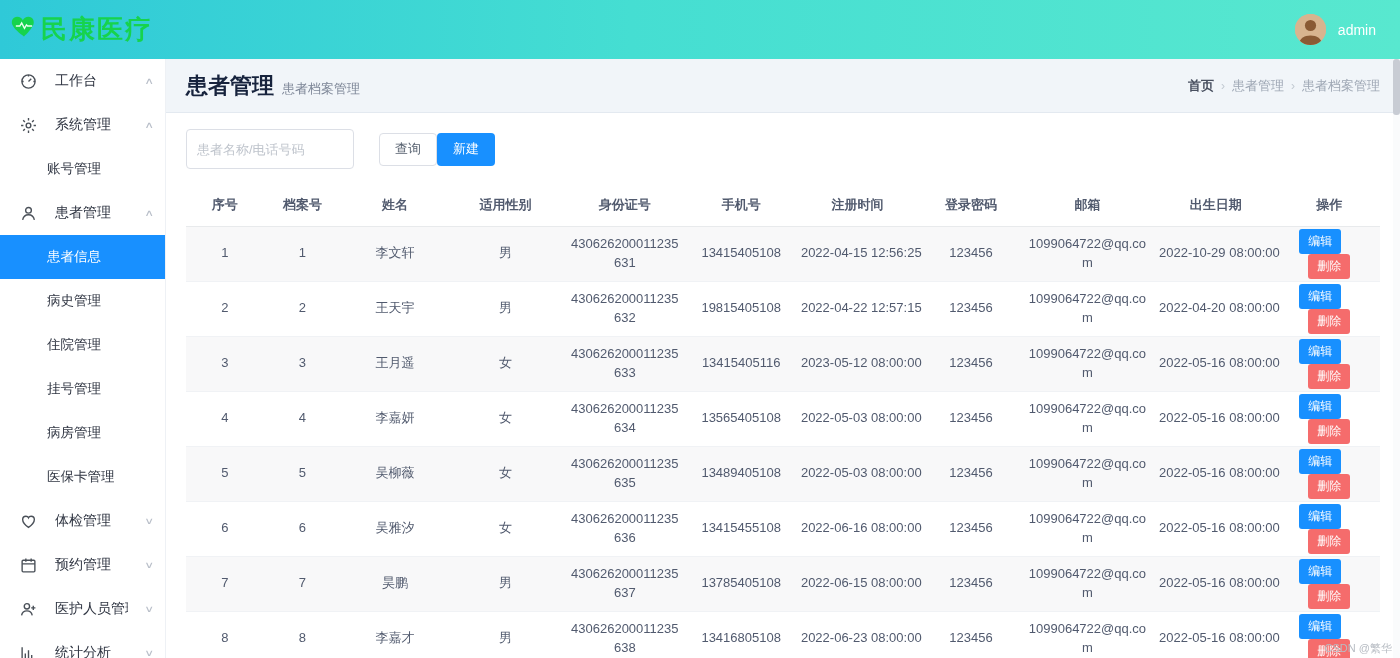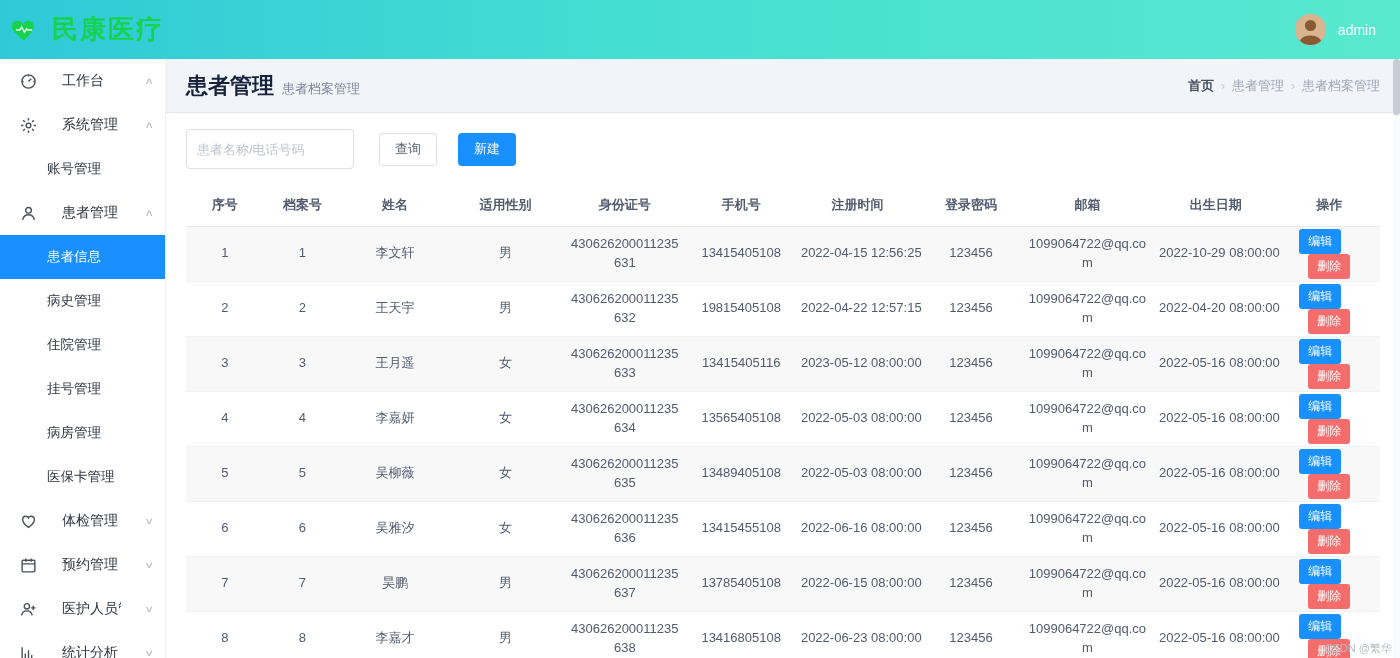--- a/index.html
+++ b/index.html
@@ -2,30 +2,30 @@
 <html style="--accent: #1890ff; --danger: #f56c6c; --logo-green: #16d34d; --grad1: #2fc9d8; --grad2: #58e8cf;"><head>
 <meta charset="utf-8">
 <style>
   *{box-sizing:border-box;margin:0;padding:0}
   html,body{width:1400px;height:658px;overflow:hidden}
   body{font-family:"Liberation Sans","DejaVu Sans",sans-serif;background:#fff;position:relative}
 
   .topbar{position:absolute;top:0;left:0;right:0;height:59px;z-index:10;
     background:linear-gradient(90deg,var(--grad1,#2fc9d8),#45ded2 45%,var(--grad2,#58e8cf));
     display:flex;align-items:center;justify-content:space-between;padding:0 24px 0 10px}
-  .logo{display:flex;align-items:center;gap:14px;cursor:pointer}
+  .logo{display:flex;align-items:flex-start;gap:3px;cursor:pointer}
   .logo-heart{width:28px;height:28px;display:inline-flex}
   .logo-text{font-size:26px;font-weight:bold;color:var(--logo-green,#16d34d);letter-spacing:2px}
   .user{display:flex;align-items:center;gap:12px;cursor:pointer}
   .avatar{width:31px;height:31px;border-radius:50%;overflow:hidden;display:inline-flex;background:#d8b48f}
   .username{color:#fff;font-size:14px}
 
   .sidebar{position:absolute;top:59px;left:0;bottom:0;width:166px;background:#fff;
     border-right:1px solid #eef1f5;overflow:hidden;z-index:5}
-  .side-item{height:44px;display:flex;align-items:center;padding:0 12px 0 20px;gap:25px;
+  .side-item{height:44px;display:flex;align-items:center;padding:0 12px 0 20px;gap:18px;
     font-size:14px;color:#2f3542;cursor:pointer;white-space:nowrap}
   .s-icon{width:17px;height:17px;flex:0 0 17px;display:inline-flex}
   .s-icon svg{width:100%;height:100%}
   .side-item .s-label{flex:1;overflow:hidden}
   .s-arrow{font-size:9px;color:#b9bfc9;transform:scaleX(1.5)}
   .side-sub{height:44px;display:flex;align-items:center;padding-left:47px;font-size:13.5px;
     color:#2f3542;cursor:pointer;white-space:nowrap}
   .side-sub.active{background:var(--accent,#1890ff);color:#fff}
 
   .content{position:absolute;top:59px;left:166px;right:0;bottom:0;background:#fff;overflow:hidden}
@@ -39,21 +39,21 @@
   .crumb.root{color:#495060;font-weight:bold}
   .crumb-sep{color:#c2c9d2;font-size:12px}
 
   .toolbar{display:flex;align-items:center;padding:16px 20px}
   .search{width:168px;height:40px;border:1px solid #dcdfe6;border-radius:4px;padding:0 10px;
     font-size:13px;color:#333;outline:none;font-family:inherit}
   .search::placeholder{color:#bfc4cc}
   .btn{height:33px;border-radius:4px;font-size:13px;cursor:pointer;border:1px solid transparent;
     padding:0 15px;font-family:inherit}
   .btn.ghost{background:#fff;border-color:#dcdfe6;color:#5a6472;margin-left:25px}
-  .btn.primary{background:var(--accent,#1890ff);color:#fff;margin-left:21px}
+  .btn.primary{background:var(--accent,#1890ff);color:#fff;}
 
   .grid{width:calc(100% - 40px);margin:0 20px;border-collapse:collapse;table-layout:fixed}
   .grid th{height:41px;font-size:13px;color:#515a6e;font-weight:bold;text-align:center;
     border-bottom:1px solid #e8eaec;padding:0 4px;white-space:nowrap}
   .grid td{height:51px;font-size:13px;color:#515a6e;text-align:center;padding:2px 6px;
     word-break:break-all;line-height:1.45;border-bottom:1px solid #f0f2f5;vertical-align:middle}
   .grid td:nth-child(7),.grid td:nth-child(10){white-space:nowrap;word-break:normal}
   .grid tbody tr:nth-child(odd){background:#f8f8f9}
   .mini{display:inline-block;min-width:42px;height:25px;line-height:25px;border:none;border-radius:3px;
     color:#fff;font-size:12px;cursor:pointer;padding:0 9px;font-family:inherit}

